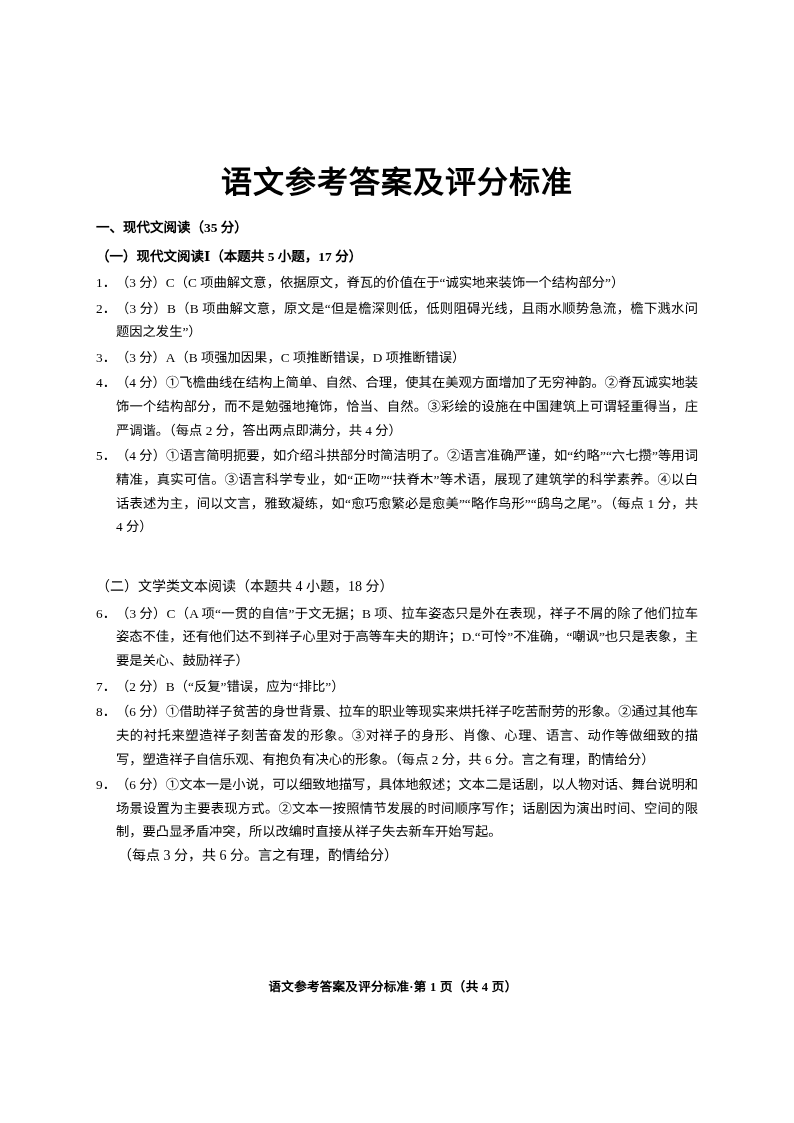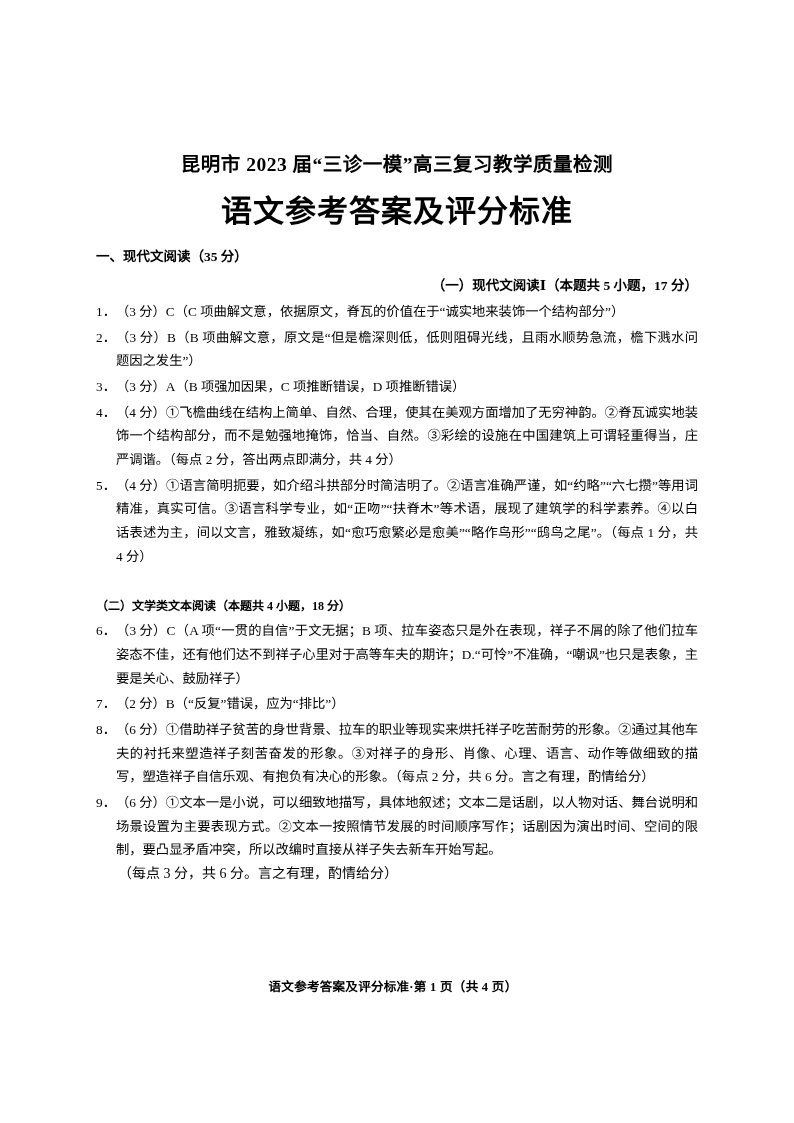--- a/index.html
+++ b/index.html
@@ -43,26 +43,25 @@
     font-size: 13.5px;
     font-weight: bold;
     margin-top: 8px;
     line-height: 1.75;
   }
   .sub-head {
     font-size: 13.5px;
     font-weight: bold;
     margin-top: 6px;
     line-height: 1.75;
-    text-align: right;
   }
   .sub-head-spaced {
-    font-size: 12px;
-    font-weight: bold;
-    margin-top: 28px;
+    font-size: 14px;
+    font-weight: normal;
+    margin-top: 36px;
     line-height: 1.75;
   }
   .item {
     display: flex;
     align-items: flex-start;
     font-size: 13.3px;
     line-height: 1.78;
     margin-top: 2px;
   }
   .item-num {
@@ -91,21 +90,20 @@
     font-weight: bold;
     letter-spacing: 0.3px;
   }
 </style>
 </head>
 <body>
 
 <div class="page">
 
   <div class="title-block">
-    <div class="doc-title-1">昆明市 2023 届“三诊一模”高三复习教学质量检测</div>
     <div class="doc-title-2">语文参考答案及评分标准</div>
   </div>
 
   <div class="section-head">一、现代文阅读（35 分）</div>
   <div class="sub-head">（一）现代文阅读Ⅰ（本题共 5 小题，17 分）</div>
 
   <div class="item">
     <span class="item-num">1．</span>
     <span class="item-body">（3 分）C（C 项曲解文意，依据原文，脊瓦的价值在于“诚实地来装饰一个结构部分”）</span>
   </div>

